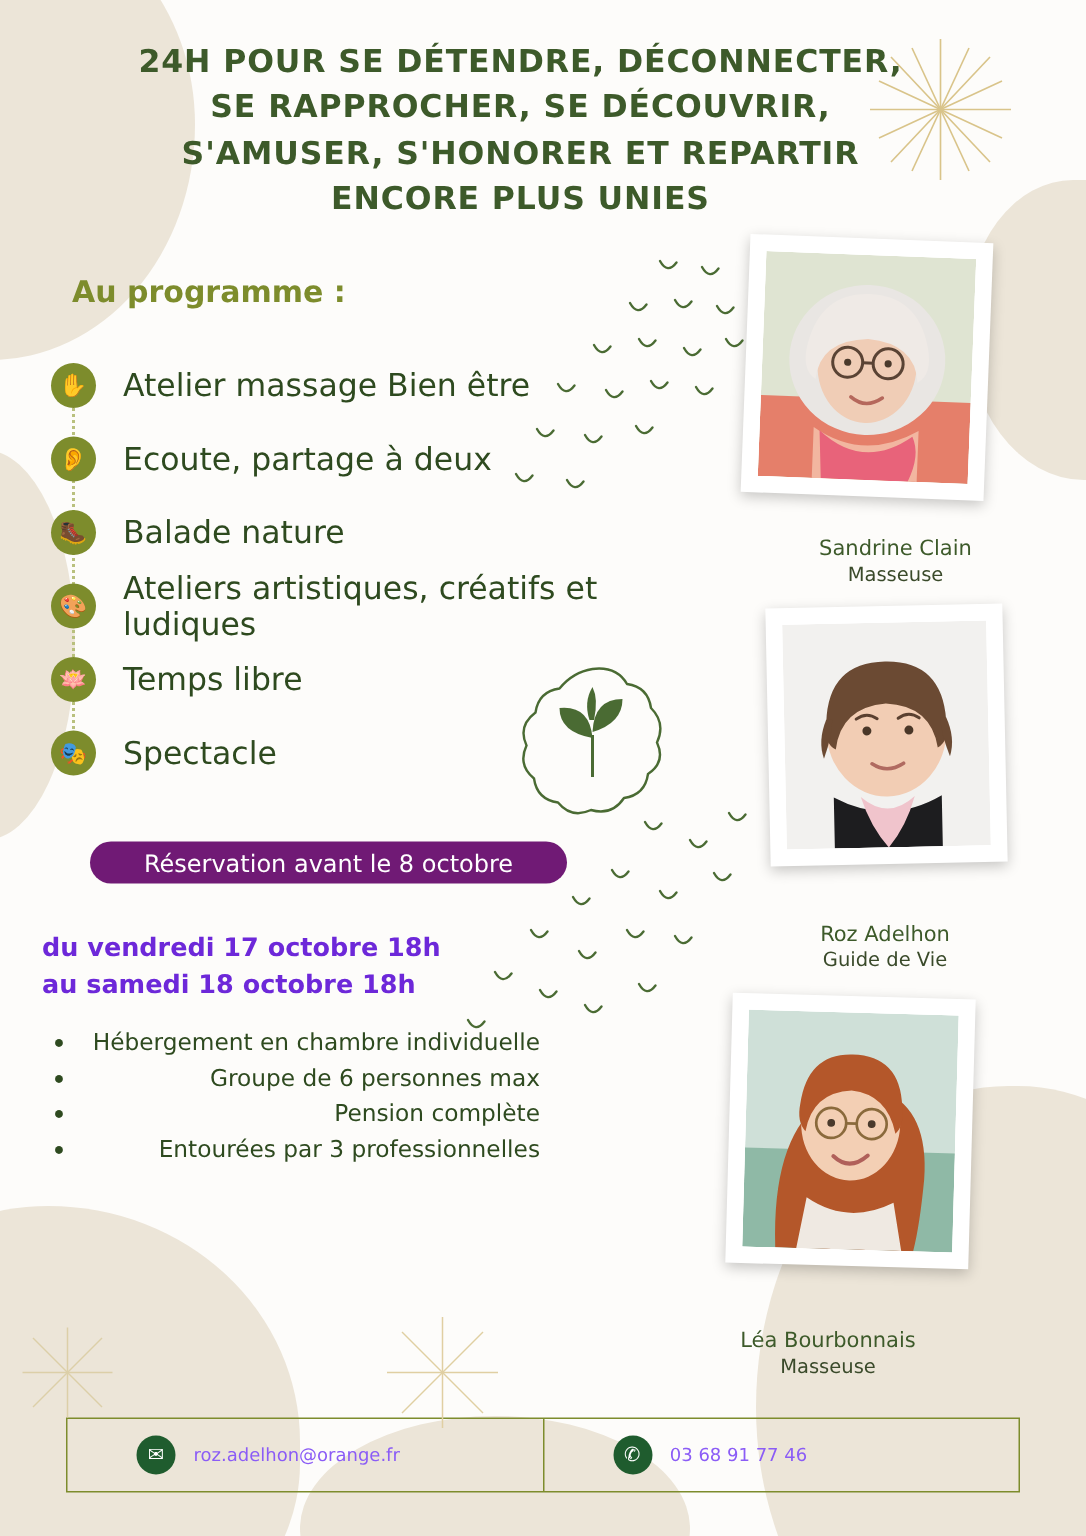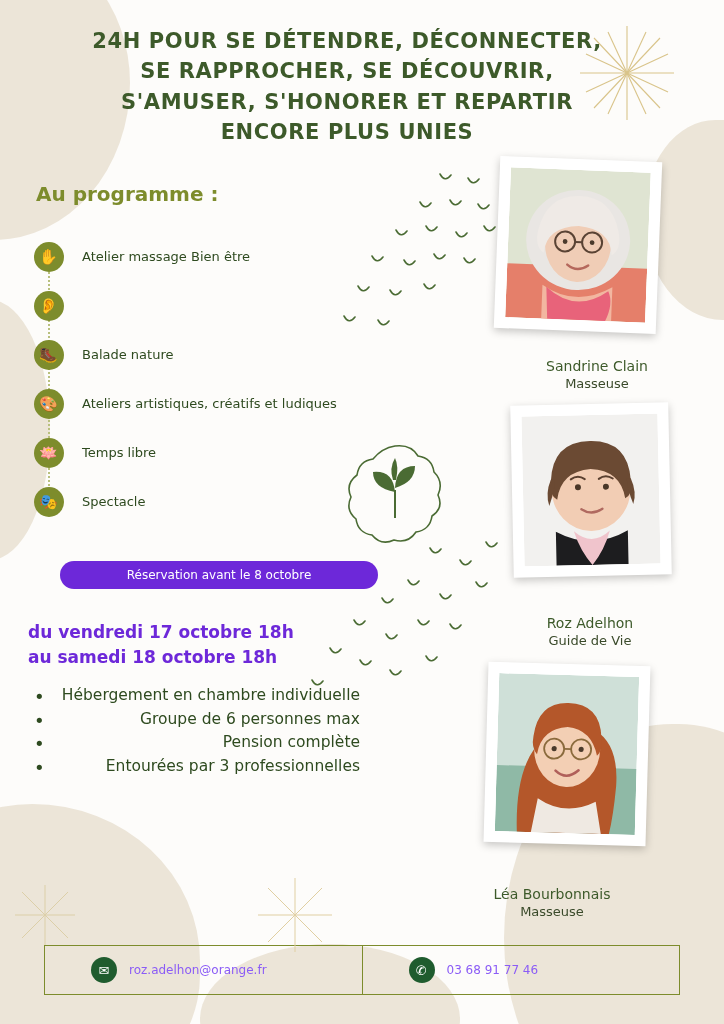--- a/index.html
+++ b/index.html
@@ -31,47 +31,47 @@
     line-height: 1.45;
     letter-spacing: 0.6px;
     padding: 26px 70px 0 40px;
     text-transform: uppercase;
     font-family: "DejaVu Sans", sans-serif;
   }
   .headline div { white-space: nowrap; }
 
   
   .programme-title {
-    position: absolute; left: 36px; top: 182px;
+    position: absolute; left: 48px; top: 182px;
     color: #7d8c2c; font-weight: bold; font-size: 20px;
   }
   .prog-list { position: absolute; left: 30px; top: 232px; width: 420px; }
   .prog-item { display: flex; align-items: center; height: 49px; }
   .prog-bullet {
     width: 30px; height: 30px; border-radius: 50%;
     background: #7d8c2c; color: #fff;
     display: flex; align-items: center; justify-content: center;
     font-size: 15px; flex: none; margin-left: 4px;
     position: relative; z-index: 2;
   }
   .prog-label {
-    margin-left: 18px; color: #2e4a1f; font-size: 13px;
+    margin-left: 18px; color: #2e4a1f; font-size: 21px;
   }
   .prog-line {
     position: absolute; left: 48px; top: 245px; width: 2px; height: 260px;
     border-left: 2px dotted #b9c07e; z-index: 1;
   }
 
   
   .reservation {
     position: absolute; left: 60px; top: 561px;
     width: 318px; height: 28px; border-radius: 14px;
-    background: #6d28d9; color: #fff;
+    background: #701a75; color: #fff;
     display: flex; align-items: center; justify-content: center;
-    font-size: 12px;
+    font-size: 16px;
   }
 
   
   .dates {
     position: absolute; left: 28px; top: 620px;
     color: #6d28d9; font-weight: bold; font-size: 17px; line-height: 1.45;
   }
 
   
   .details { position: absolute; left: 30px; top: 684px; width: 330px; }
@@ -253,20 +253,21 @@
   <div class="programme-title">Au programme :</div>
   <div class="prog-line"></div>
 
   <div class="prog-list">
     <div class="prog-item">
       <div class="prog-bullet">✋</div>
       <div class="prog-label">Atelier massage Bien être</div>
     </div>
     <div class="prog-item">
       <div class="prog-bullet">👂</div>
+      <div class="prog-label">Ecoute, partage à deux</div>
     </div>
     <div class="prog-item">
       <div class="prog-bullet">🥾</div>
       <div class="prog-label">Balade nature</div>
     </div>
     <div class="prog-item">
       <div class="prog-bullet">🎨</div>
       <div class="prog-label">Ateliers artistiques, créatifs et ludiques</div>
     </div>
     <div class="prog-item">

